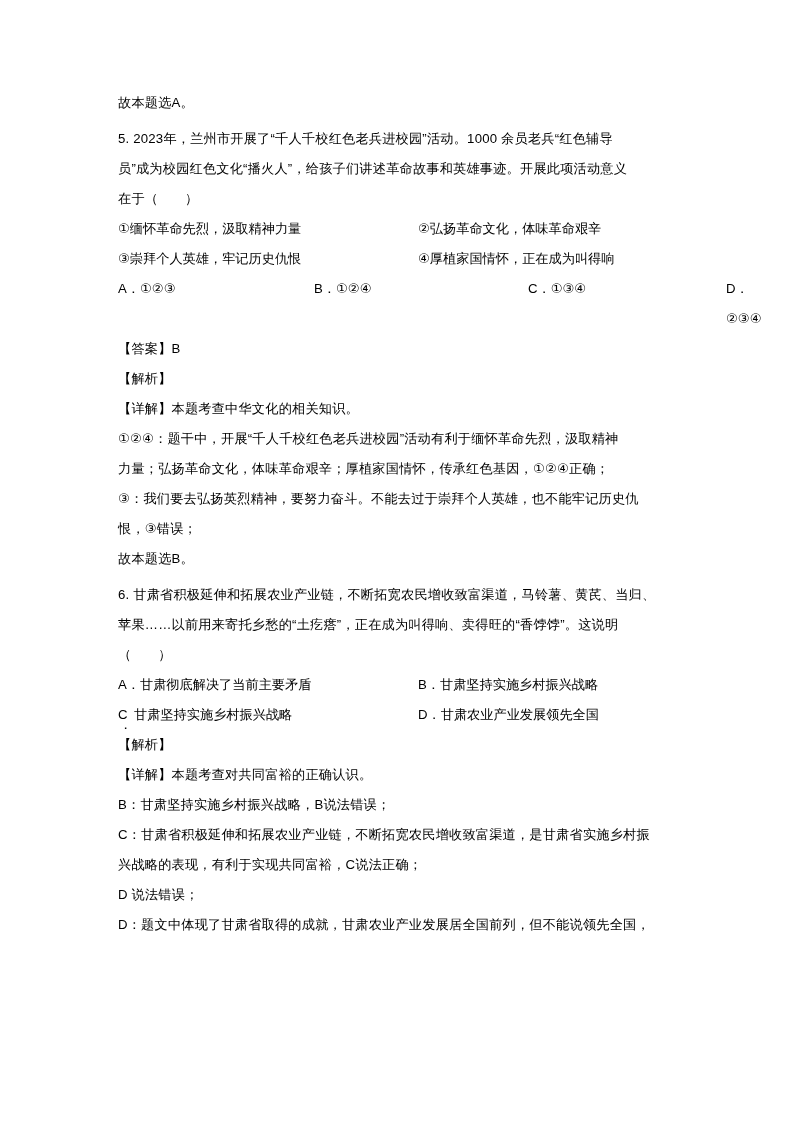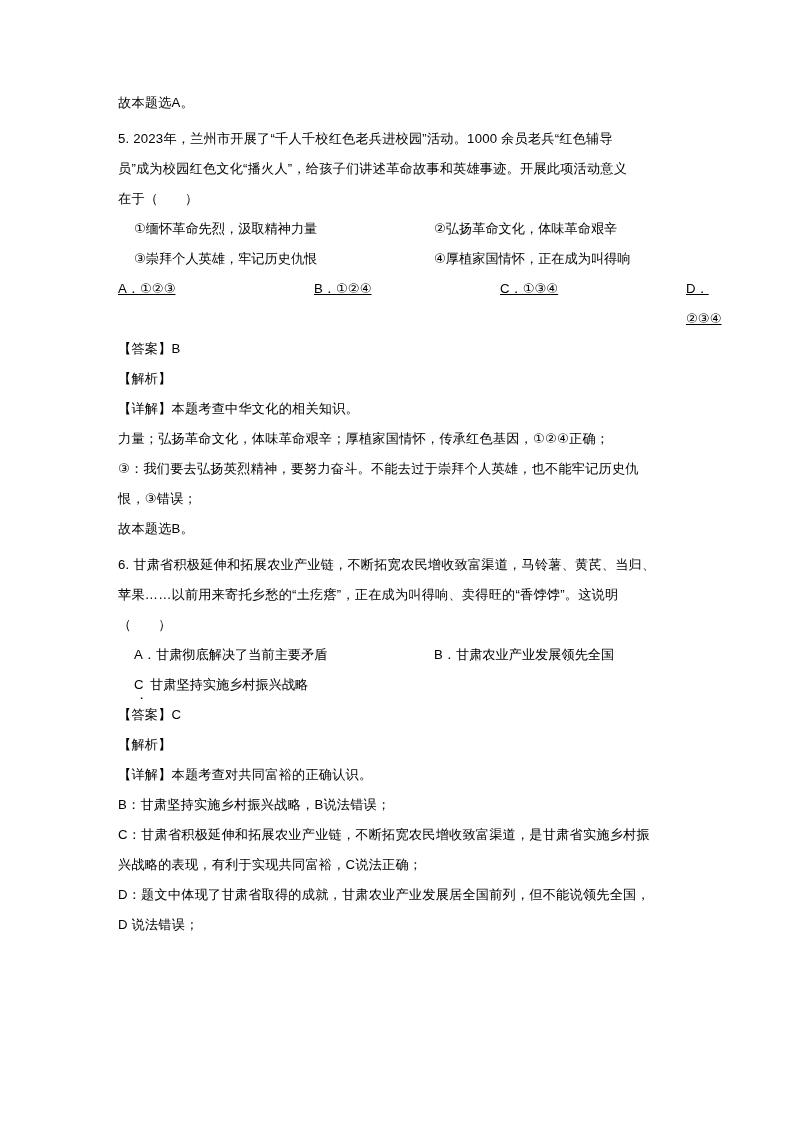--- a/index.html
+++ b/index.html
@@ -27,32 +27,31 @@
     white-space: pre-wrap;
     word-break: break-all;
   }
   .para {
     margin: 0;
   }
   .opt-row {
     display: flex;
     font-size: 13.2px;
     line-height: 30px;
-    text-decoration: underline;
   }
   .opt-row .c1 { width: 196px; flex: none; }
   .opt-row .c2 { width: 186px; flex: none; }
-  .opt-row .c3 { width: 186px; flex: none; }
-  .opt-row .c4 { flex: 1; }
+  .opt-row .c3 { width: 186px; flex: none; margin-left: 28px; }
+  .opt-row .c4 { flex: 1; margin-left: 12px; }
   .twocol {
     display: flex;
     font-size: 13.2px;
     line-height: 30px;
   }
-  .twocol .left { width: 300px; flex: none; margin-left: 16px; }
+  .twocol .left { width: 300px; flex: none; }
   .twocol .right { flex: 1; }
   .c-row {
     display: flex;
     align-items: flex-start;
     font-size: 13.2px;
     line-height: 30px;
   }
   .c-row .clabel { width: 12px; flex: none; position: relative; }
   .c-row .cdot {
     position: absolute;
@@ -87,50 +86,51 @@
   <div class="opt-row">
     <div class="c1">A．①②③</div>
     <div class="c2">B．①②④</div>
     <div class="c3">C．①③④</div>
     <div class="c4">D．②③④</div>
   </div>
 
   <div class="line para">【答案】B</div>
   <div class="line para">【解析】</div>
   <div class="line para">【详解】本题考查中华文化的相关知识。</div>
+  <div class="line para">①②④：题干中，开展“千人千校红色老兵进校园”活动有利于缅怀革命先烈，汲取精神</div>
   <div class="line para">力量；弘扬革命文化，体味革命艰辛；厚植家国情怀，传承红色基因，①②④正确；</div>
   <div class="line para">③：我们要去弘扬英烈精神，要努力奋斗。不能去过于崇拜个人英雄，也不能牢记历史仇</div>
   <div class="line para">恨，③错误；</div>
   <div class="line para">故本题选B。</div>
 
   <div style="height:6px"></div>
 
   <div class="line para">6. 甘肃省积极延伸和拓展农业产业链，不断拓宽农民增收致富渠道，马铃薯、黄芪、当归、</div>
   <div class="line para">苹果……以前用来寄托乡愁的“土疙瘩”，正在成为叫得响、卖得旺的“香饽饽”。这说明</div>
   <div class="line para">（　　）</div>
 
   <div class="twocol">
     <div class="left">A．甘肃彻底解决了当前主要矛盾</div>
-    <div class="right">B．甘肃农业产业发展领先全国</div>
+    <div class="right">B．甘肃坚持实施乡村振兴战略</div>
   </div>
 
   <div class="twocol">
     <div class="left" style="display:flex;">
       <div class="c-row" style="width:100%;">
         <div class="clabel">
           <span>C</span>
           <span class="cdot">．</span>
         </div>
         <div style="padding-left:4px;">甘肃坚持实施乡村振兴战略</div>
       </div>
     </div>
+    <div class="right">D．甘肃农业产业发展领先全国</div>
   </div>
 
-  <div class="line para">【答案】C</div>
   <div class="line para">【解析】</div>
   <div class="line para">【详解】本题考查对共同富裕的正确认识。</div>
   <div class="line para">B：甘肃坚持实施乡村振兴战略，B说法错误；</div>
   <div class="line para">C：甘肃省积极延伸和拓展农业产业链，不断拓宽农民增收致富渠道，是甘肃省实施乡村振</div>
   <div class="line para">兴战略的表现，有利于实现共同富裕，C说法正确；</div>
+  <div class="line para">D 说法错误；</div>
   <div class="line para">D：题文中体现了甘肃省取得的成就，甘肃农业产业发展居全国前列，但不能说领先全国，</div>
-  <div class="line para">D 说法错误；</div>
 
 </div>
 
 </body></html>

